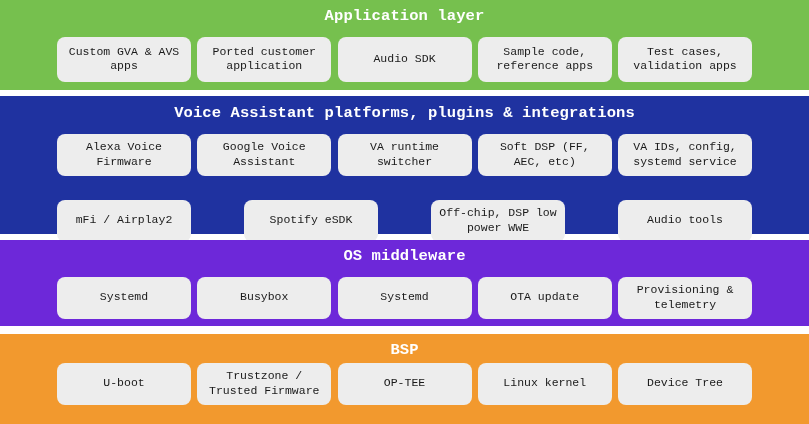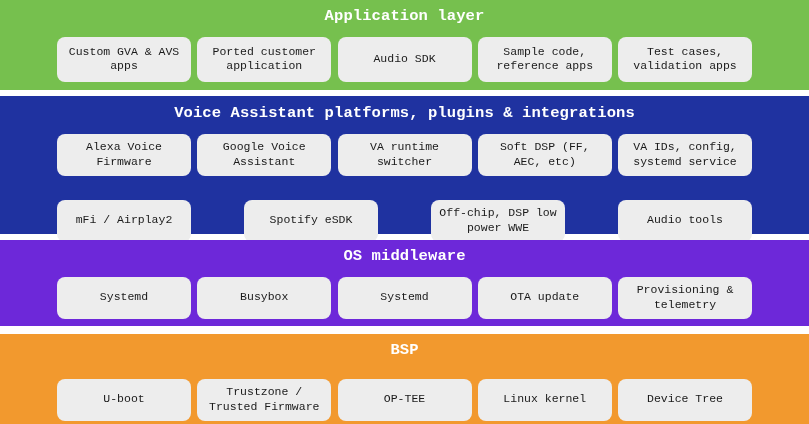--- a/index.html
+++ b/index.html
@@ -100,21 +100,21 @@
 
   
   .gap-3 { height: 8px; background: #ffffff; }
 
   
   .layer-bsp {
     background: #f2992e;
     height: 90px;
     padding-top: 9px;
   }
-  .layer-bsp .layer-title { margin-bottom: 20px; text-align: center; }
+  .layer-bsp .layer-title { margin-bottom: 4px; text-align: center; }
   .layer-bsp .node { height: 42px; }
 </style>
 </head>
 <body>
 
 <div id="stack">
 
   <section class="layer layer-app">
     <div class="layer-title">Application layer</div>
     <div class="rows">

